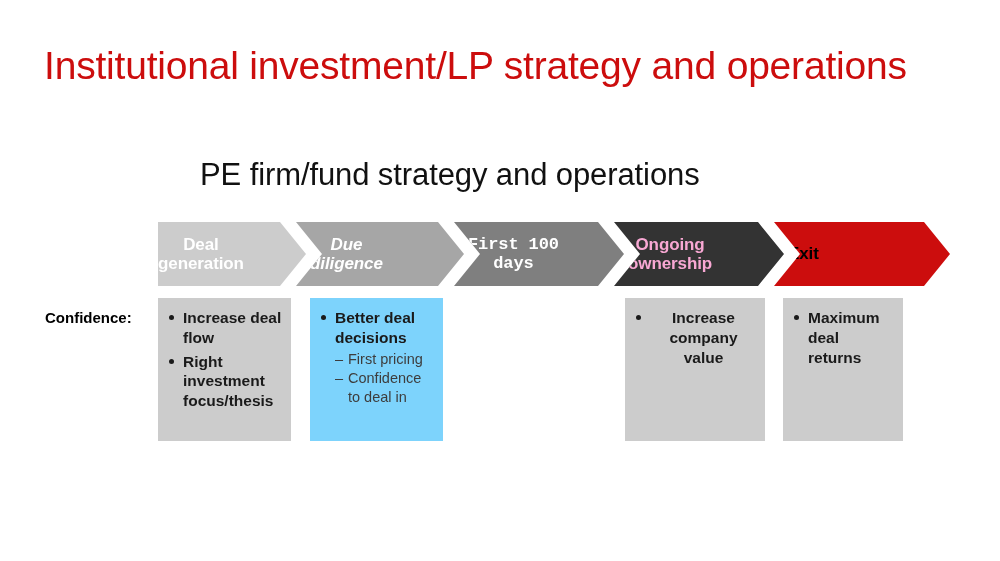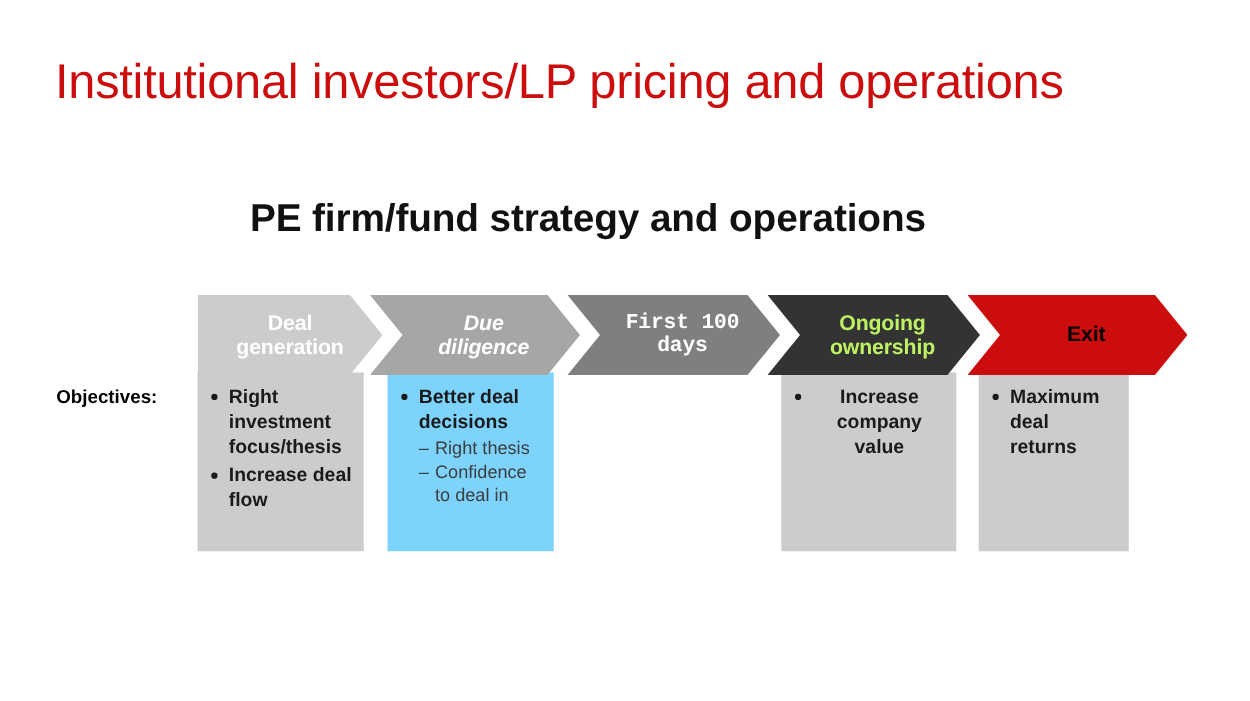--- a/index.html
+++ b/index.html
@@ -26,21 +26,21 @@
     color: #cc0d0d;
     letter-spacing: -0.2px;
     line-height: 1.15;
     white-space: nowrap;
   }
   #slide-subtitle {
     position: absolute;
     left: 200px;
     top: 157px;
     font-size: 31px;
-    font-weight: 700;
+    font-weight: 400;
     color: #111111;
     letter-spacing: -0.1px;
     line-height: 1.15;
     white-space: nowrap;
     text-align: right;
   }
 
   
   #objectives-label {
     position: absolute;
@@ -59,23 +59,22 @@
     top: 218px;
     width: 1000px;
     height: 70px;
   }
   .chevron {
     position: absolute;
     top: 4px;
     height: 64px;
     display: flex;
     align-items: center;
-    justify-content: center;
+    justify-content: flex-start;
     box-sizing: border-box;
-    margin-top: 14px;
   }
   .chevron .chev-label {
     position: relative;
     z-index: 3;
     color: #ffffff;
     font-size: 17px;
     font-weight: bold;
     line-height: 1.12;
     text-align: center;
     letter-spacing: -0.1px;
@@ -141,59 +140,59 @@
     position: absolute;
     left: 0px;
     top: 0px;
     font-size: 14.5px;
     color: #3d3d3d;
   }
 </style>
 </head>
 <body>
 
-<div id="slide-title">Institutional investors/LP pricing and operations</div>
+<div id="slide-title">Institutional investment/LP strategy and operations</div>
 
 <div id="slide-subtitle">PE firm/fund strategy and operations</div>
 
-<div id="objectives-label">Objectives:</div>
+<div id="objectives-label">Confidence:</div>
 
 <div id="process-row">
     <div class="chevron first" style="left: 158px; width: 148px; background: rgb(204, 204, 204); z-index: 10; clip-path: polygon(0px 0px, calc(100% - 26px) 0px, 100% 50%, calc(100% - 26px) 100%, 0px 100%);">
       <span class="chev-label" style="color: rgb(255, 255, 255);">Deal
 generation</span>
     </div>
     <div class="chevron" style="left: 296px; width: 168px; background: rgb(166, 166, 166); z-index: 9; clip-path: polygon(0px 0px, calc(100% - 26px) 0px, 100% 50%, calc(100% - 26px) 100%, 0px 100%, 26px 50%); font-style: italic;">
       <span class="chev-label" style="color: rgb(255, 255, 255);">Due
 diligence</span>
     </div>
     <div class="chevron" style="left: 454px; width: 170px; background: rgb(127, 127, 127); z-index: 8; clip-path: polygon(0px 0px, calc(100% - 26px) 0px, 100% 50%, calc(100% - 26px) 100%, 0px 100%, 26px 50%);">
       <span class="chev-label" style="color: rgb(255, 255, 255); font-family: Liberation Mono, monospace;">First 100
 days</span>
     </div>
     <div class="chevron" style="left: 614px; width: 170px; background: rgb(51, 51, 51); z-index: 7; clip-path: polygon(0px 0px, calc(100% - 26px) 0px, 100% 50%, calc(100% - 26px) 100%, 0px 100%, 26px 50%);">
-      <span class="chev-label" style="color: #bef264;">Ongoing
+      <span class="chev-label" style="color: #f9a8d4;">Ongoing
 ownership</span>
     </div>
     <div class="chevron" style="left: 774px; width: 176px; background: rgb(204, 13, 13); z-index: 6; clip-path: polygon(0px 0px, calc(100% - 26px) 0px, 100% 50%, calc(100% - 26px) 100%, 0px 100%, 26px 50%);">
       <span class="chev-label" style="color: #000000;">Exit</span>
     </div>
   </div>
 
 <div id="boxes-row">
     <div class="obj-box" style="left: 158px; width: 133px; background: rgb(204, 204, 204);">
       <ul class="obj-list">
+        <li class="obj-item"><span class="bullet-dot"></span><span>Increase deal flow</span></li>
         <li class="obj-item"><span class="bullet-dot"></span><span>Right investment focus/thesis</span></li>
-        <li class="obj-item"><span class="bullet-dot"></span><span>Increase deal flow</span></li>
       </ul>
     </div>
     <div class="obj-box" style="left: 310px; width: 133px; background: #7dd3fc;">
       <ul class="obj-list">
         <li class="obj-item"><span class="bullet-dot"></span><span>Better deal decisions</span><ul class="sub-list">
-            <li class="sub-item"><span class="dash">–</span><span>Right thesis</span></li>
+            <li class="sub-item"><span class="dash">–</span><span>First pricing</span></li>
             <li class="sub-item"><span class="dash">–</span><span>Confidence to deal in</span></li>
           </ul></li>
       </ul>
     </div>
     <div class="obj-box" style="left: 625px; width: 140px; background: rgb(204, 204, 204); text-align: center;">
       <ul class="obj-list">
         <li class="obj-item"><span class="bullet-dot"></span><span>Increase company value</span></li>
       </ul>
     </div>
     <div class="obj-box" style="left: 783px; width: 120px; background: rgb(204, 204, 204);">

